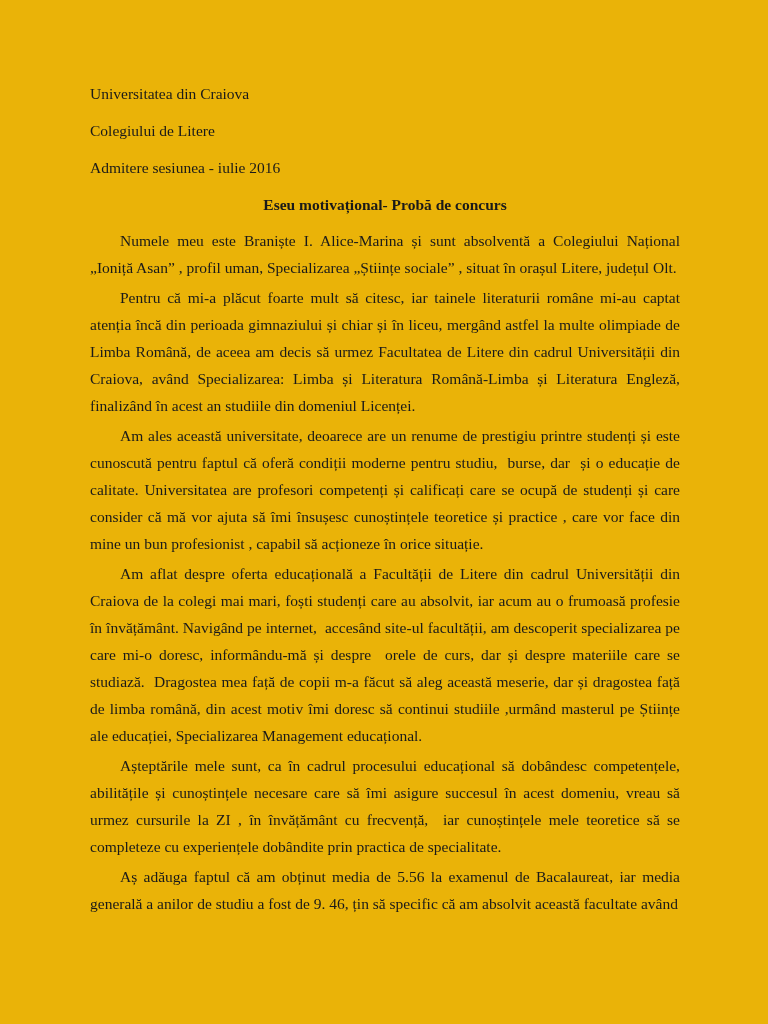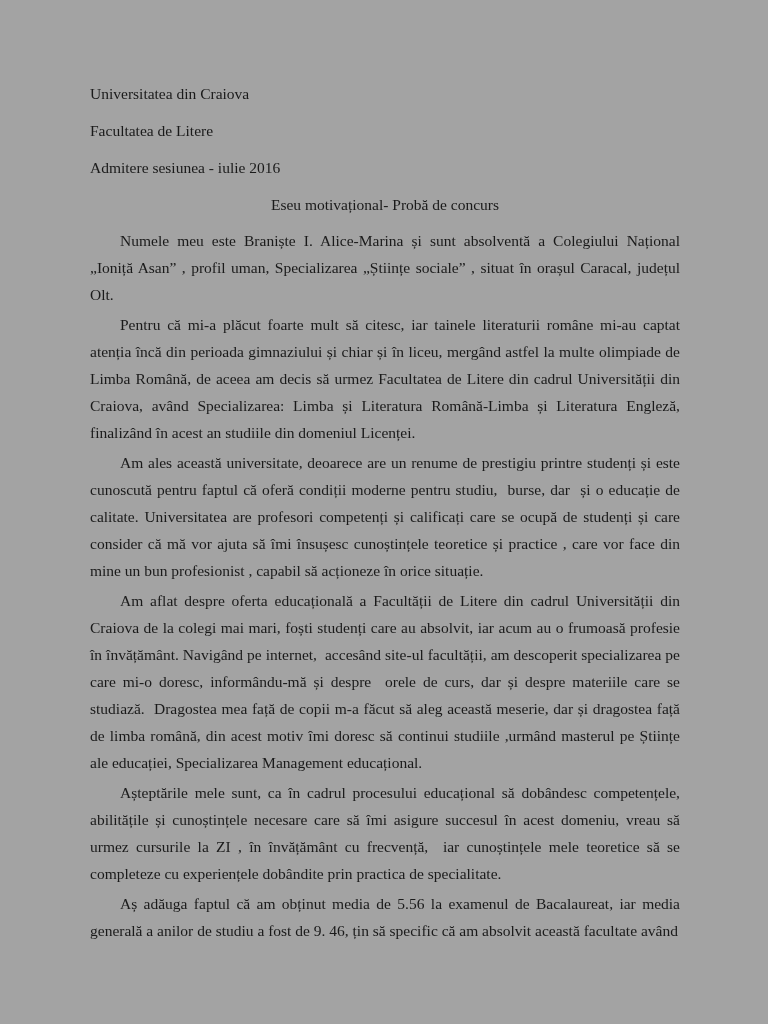--- a/index.html
+++ b/index.html
@@ -4,38 +4,38 @@
 <style>
   html, body {
     margin: 0;
     padding: 0;
     background: #ffffff;
   }
   .page {
     position: relative;
     width: 768px;
     height: 1024px;
-    background: #a3a3a3;
+    background: #eab308;
     box-sizing: border-box;
     padding: 80px 88px 0 90px;
     overflow: hidden;
     font-family: "Liberation Serif", "DejaVu Serif", serif;
     color: #1a1a1a;
     -webkit-font-smoothing: antialiased;
   }
   .header-line {
     font-size: 15.5px;
     line-height: 27px;
     margin: 0 0 10px 0;
     text-align: left;
     white-space: pre-wrap;
   }
   .doc-title {
     font-size: 15.5px;
-    font-weight: normal;
+    font-weight: bold;
     line-height: 27px;
     margin: 0 0 9px 0;
     text-align: center;
     white-space: pre-wrap;
   }
   .para {
     font-size: 15.5px;
     line-height: 27px;
     margin: 0 0 3px 0;
     text-align: justify;
@@ -43,28 +43,28 @@
     white-space: pre-wrap;
   }
 </style>
 </head>
 <body>
 
 <div class="page">
 
   <header>
     <p class="header-line">Universitatea din Craiova</p>
-    <p class="header-line">Facultatea de Litere</p>
+    <p class="header-line">Colegiului de Litere</p>
     <p class="header-line">Admitere sesiunea - iulie 2016</p>
   </header>
 
   <h1 class="doc-title">Eseu motivațional- Probă de concurs</h1>
 
   <main>
-    <p class="para">Numele meu este Braniște I. Alice-Marina și sunt absolventă a Colegiului Național „Ioniță Asan” , profil uman, Specializarea „Științe sociale” , situat în orașul Caracal, județul Olt.</p>
+    <p class="para">Numele meu este Braniște I. Alice-Marina și sunt absolventă a Colegiului Național „Ioniță Asan” , profil uman, Specializarea „Științe sociale” , situat în orașul Litere, județul Olt.</p>
     <p class="para">Pentru că mi-a plăcut foarte mult să citesc, iar tainele literaturii române mi-au captat atenția încă din perioada gimnaziului și chiar și în liceu, mergând astfel la multe olimpiade de Limba Română, de aceea am decis să urmez Facultatea de Litere din cadrul Universității din Craiova, având Specializarea: Limba și Literatura Română-Limba și Literatura Engleză, finalizând în acest an studiile din domeniul Licenței.</p>
     <p class="para">Am ales această universitate, deoarece are un renume de prestigiu printre studenți și este cunoscută pentru faptul că oferă condiții moderne pentru studiu,  burse, dar  și o educație de calitate. Universitatea are profesori competenți și calificați care se ocupă de studenți și care consider că mă vor ajuta să îmi însușesc cunoștințele teoretice și practice , care vor face din mine un bun profesionist , capabil să acționeze în orice situație.</p>
     <p class="para">Am aflat despre oferta educațională a Facultății de Litere din cadrul Universității din Craiova de la colegi mai mari, foști studenți care au absolvit, iar acum au o frumoasă profesie în învățământ. Navigând pe internet,  accesând site-ul facultății, am descoperit specializarea pe care mi-o doresc, informându-mă și despre  orele de curs, dar și despre materiile care se studiază.  Dragostea mea față de copii m-a făcut să aleg această meserie, dar și dragostea față de limba română, din acest motiv îmi doresc să continui studiile ,urmând masterul pe Științe ale educației, Specializarea Management educațional.</p>
     <p class="para">Așteptările mele sunt, ca în cadrul procesului educațional să dobândesc competențele, abilitățile și cunoștințele necesare care să îmi asigure succesul în acest domeniu, vreau să urmez cursurile la ZI , în învățământ cu frecvență,  iar cunoștințele mele teoretice să se completeze cu experiențele dobândite prin practica de specialitate.</p>
     <p class="para">Aș adăuga faptul că am obținut media de 5.56 la examenul de Bacalaureat, iar media generală a anilor de studiu a fost de 9. 46, țin să specific că am absolvit această facultate având</p>
   </main>
 
 </div>
 
 </body></html>

